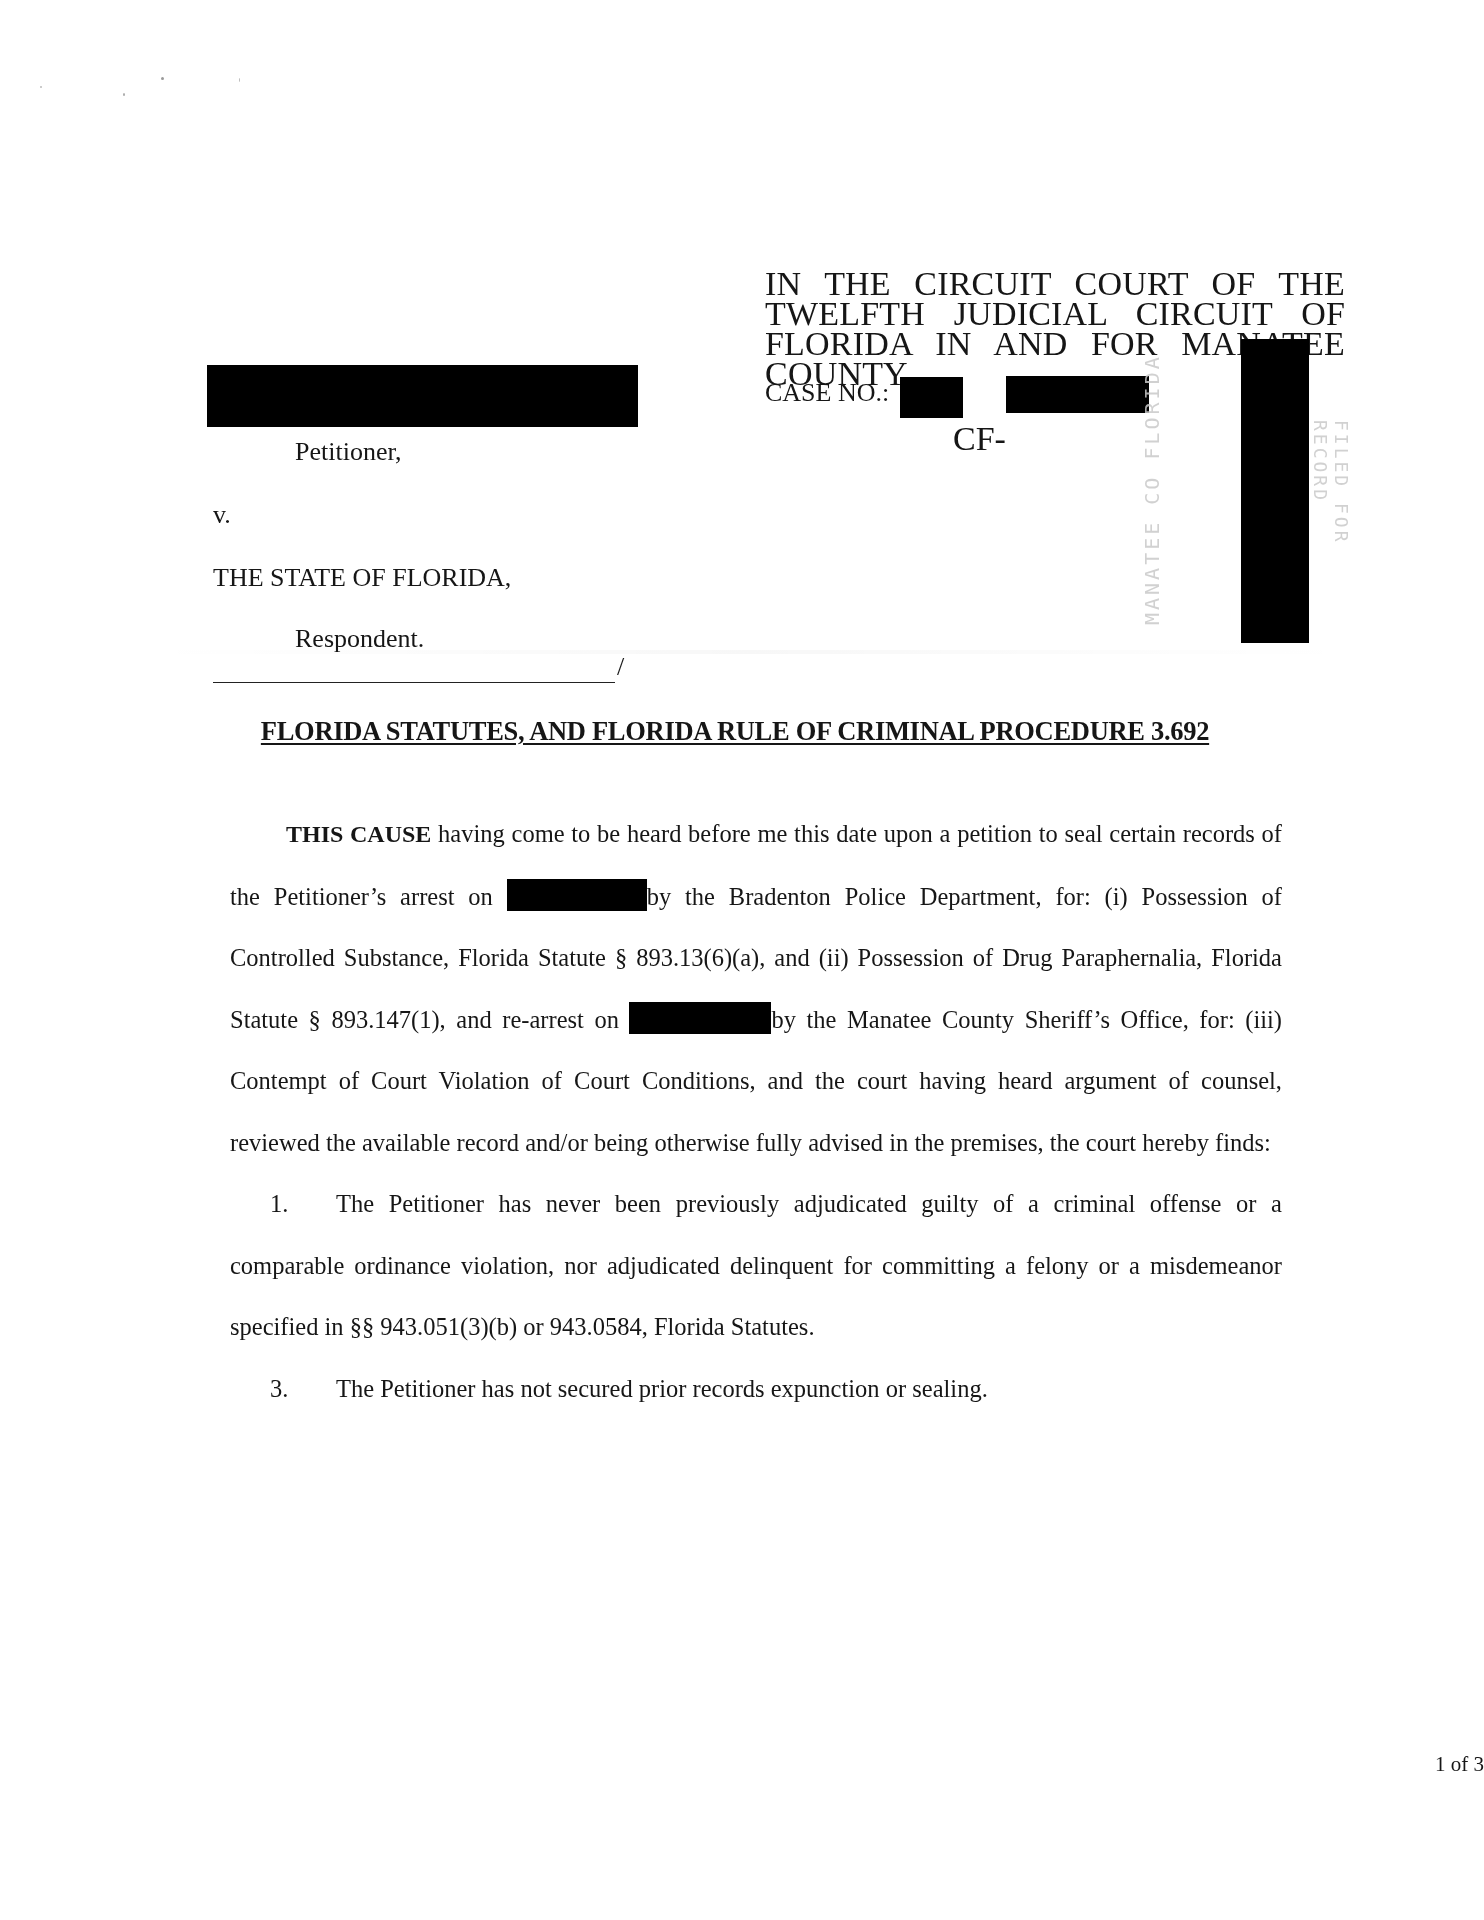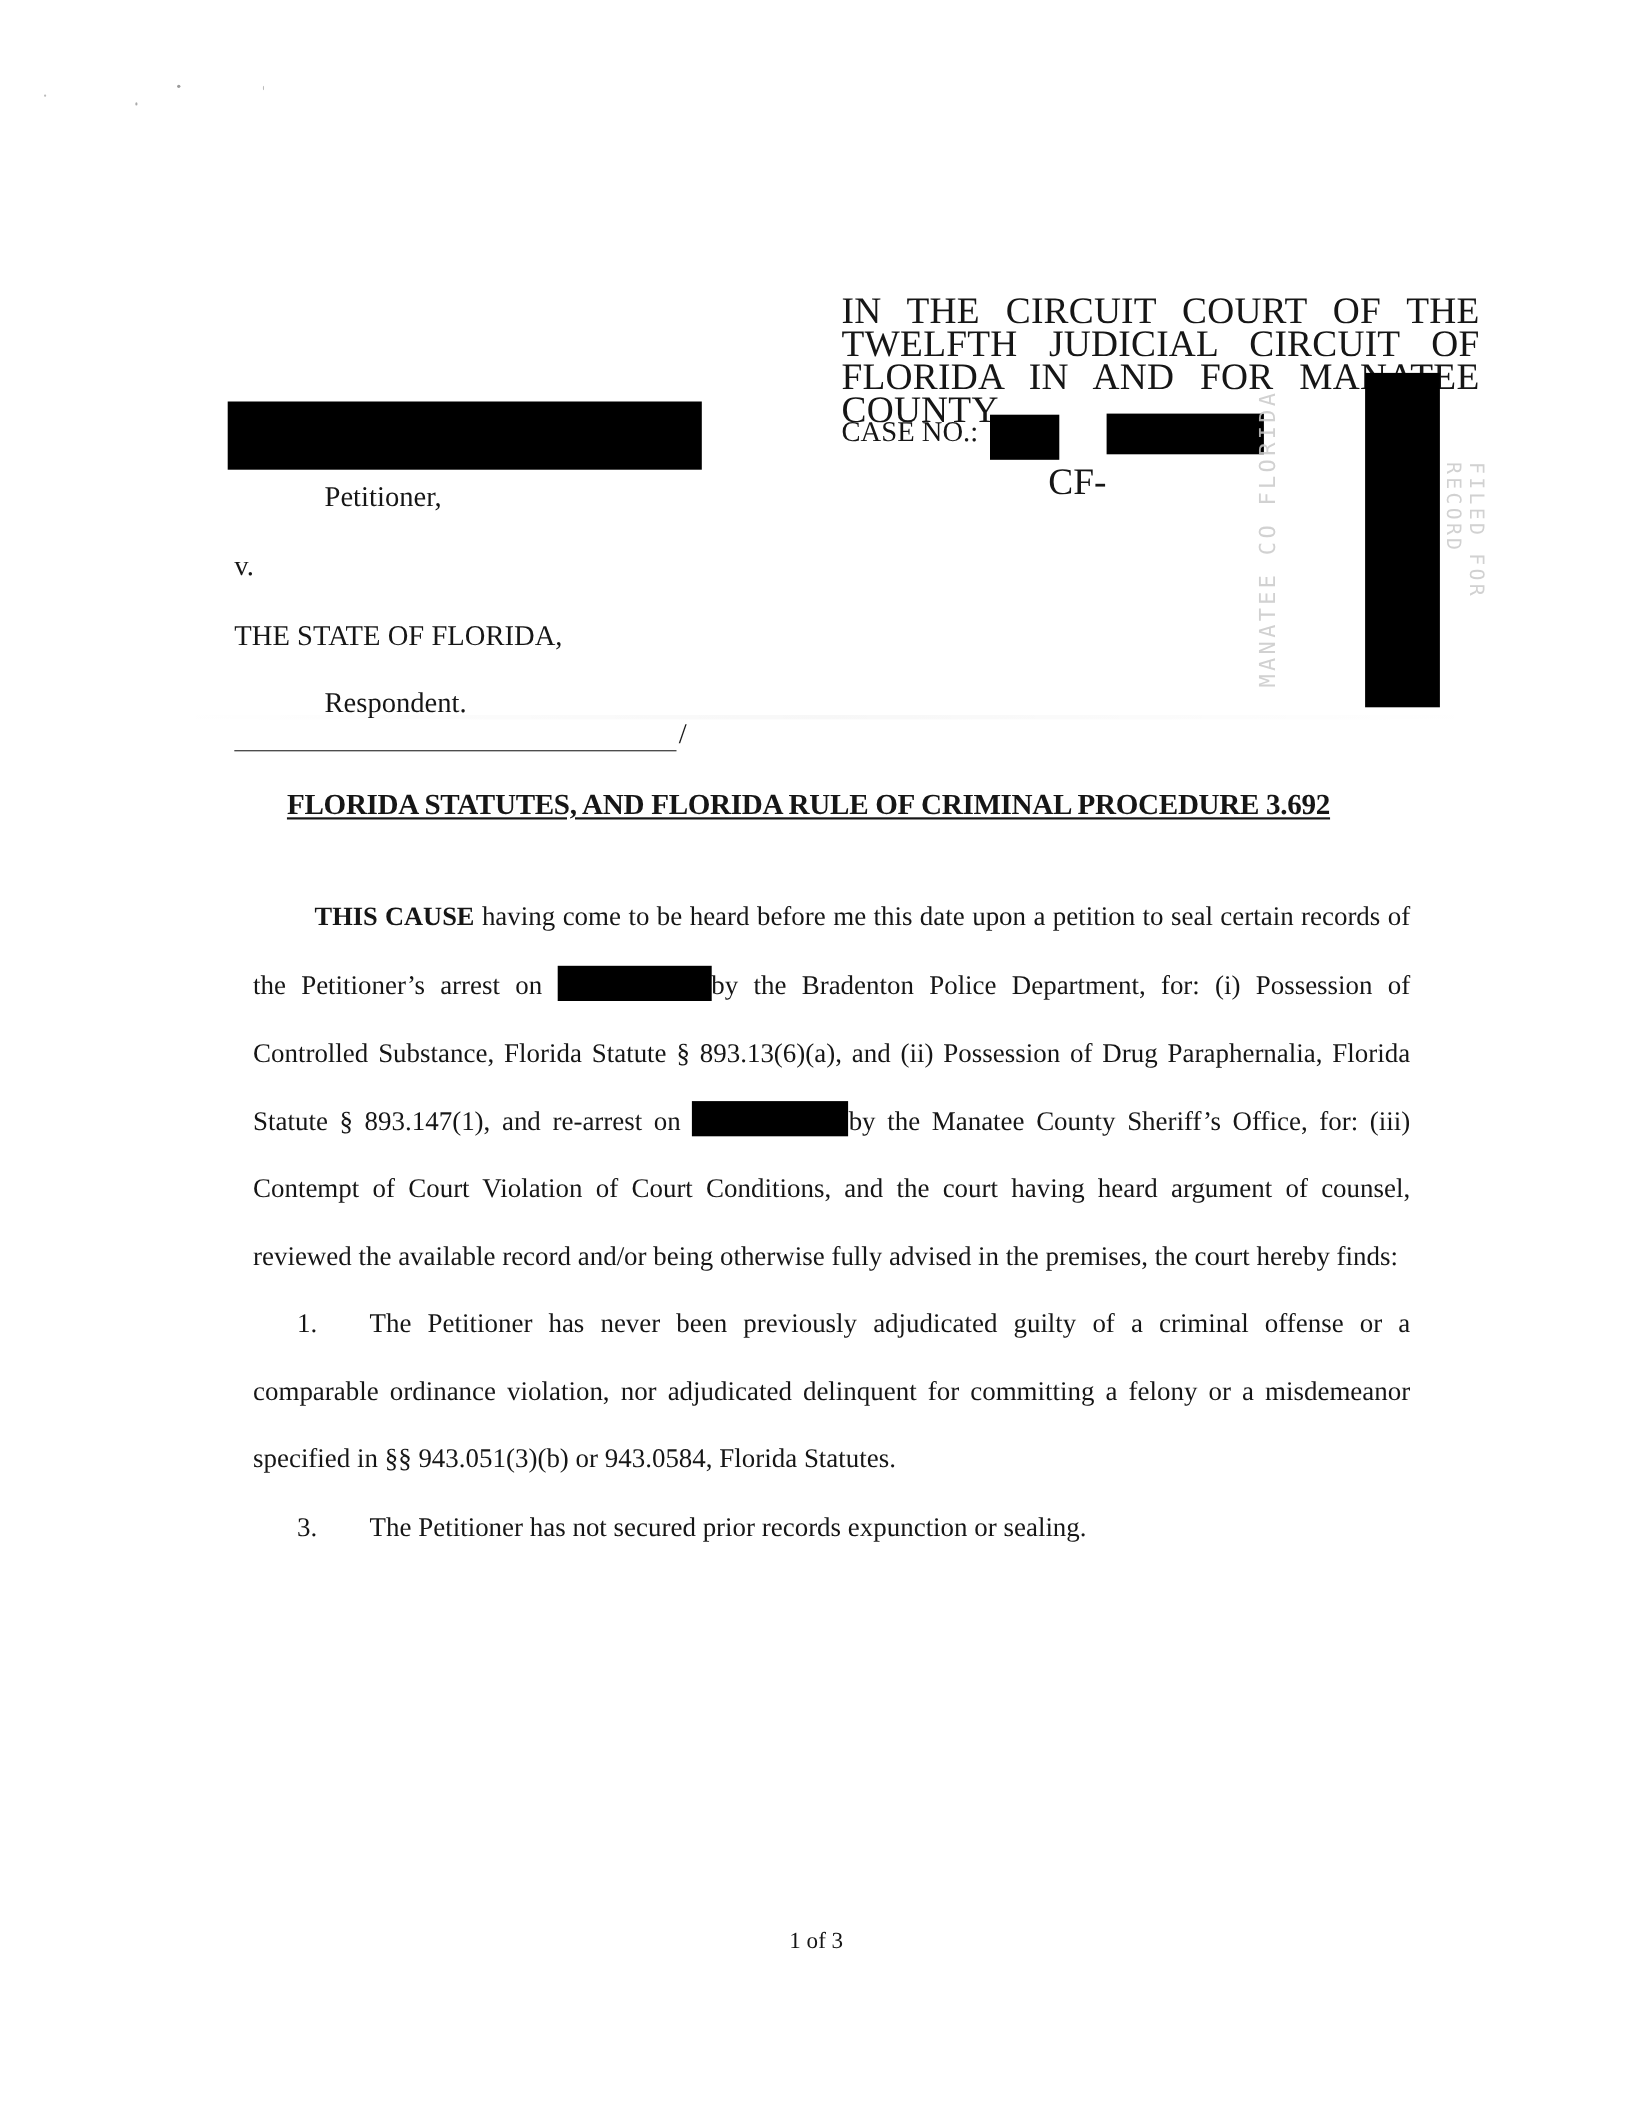--- a/index.html
+++ b/index.html
@@ -97,21 +97,21 @@
       display: inline-block;
       background: #000;
       height: 32px;
       vertical-align: -6px;
     }
     .finding { margin-top: 0; }
     .finding-num { display: inline-block; width: 66px; padding-left: 40px; }
 
     .page-num {
       left: 0; width: 1484px; top: 1752px;
-      text-align: center;
+      text-align: right;
       font-size: 21px;
     }
   </style>
 </head>
 <body>
 
 <div class="speck" style="left:40px;top:86px;width:2px;height:2px;background:#bbb;"></div>
 <div class="speck" style="left:123px;top:93px;width:2px;height:3px;background:#aaa;"></div>
 <div class="speck" style="left:161px;top:77px;"></div>
 <div class="speck" style="left:239px;top:78px;width:1px;height:4px;background:#bbb;"></div>

